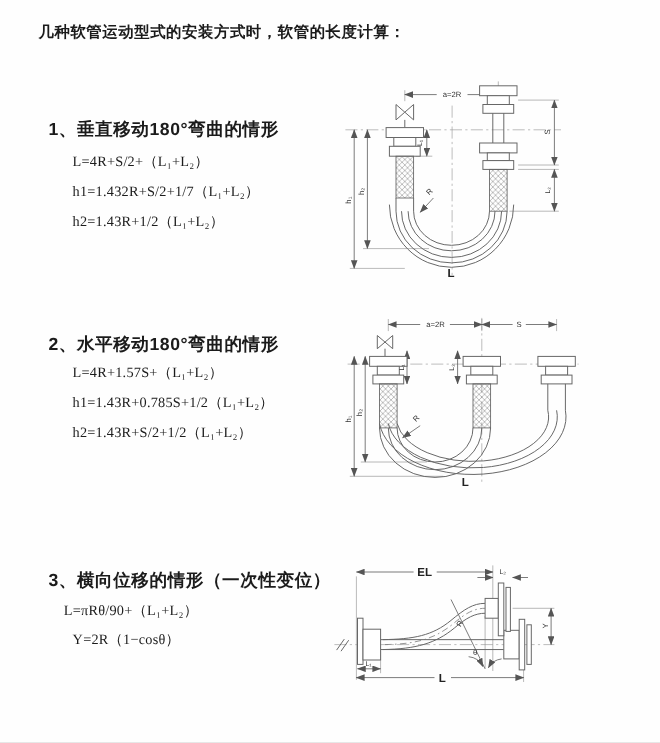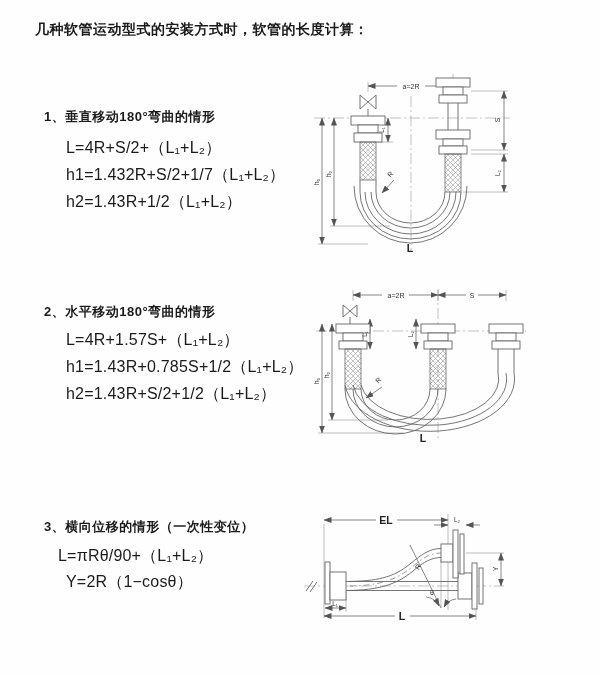--- a/index.html
+++ b/index.html
@@ -3,22 +3,22 @@
 <meta charset="utf-8">
 <style>
   html,body{margin:0;padding:0;background:#e8e8e8;}
   .page{
     position:relative;width:600px;height:675px;background:#fefefe;
     font-family:"Liberation Sans","DejaVu Sans",sans-serif;
     overflow:hidden;border-bottom:2px solid #d0d0d0;
   }
   .txt{position:absolute;color:#1b1b1b;white-space:nowrap;}
   .title{left:35px;top:21px;font-size:14px;font-weight:bold;letter-spacing:.5px;font-family:Liberation Serif, serif;}
-  .heading{font-size:13px;font-weight:bold;letter-spacing:.5px;}
-  .formula{font-size:16px;letter-spacing:.2px;}
+  .heading{font-size:16px;font-weight:bold;letter-spacing:.5px;}
+  .formula{font-size:13px;letter-spacing:.2px;font-family:Liberation Serif, serif;}
   .s1h{left:44px;top:108px}.s1f1{left:66px;top:138px}.s1f2{left:66px;top:165px}.s1f3{left:66px;top:192px}
   .s2h{left:44px;top:303px}.s2f1{left:66px;top:330px}.s2f2{left:66px;top:357px}.s2f3{left:66px;top:384px}
   .s3h{left:44px;top:518px}.s3f1{left:58px;top:546px}.s3f2{left:66px;top:572px}.s3f3{left:66px;top:599px}
   .diag{position:absolute;}
   .d1{left:298px;top:70px}.d2{left:308px;top:281px}.d3{left:298px;top:500px}
   .pipe{fill:none;stroke:#666;stroke-width:.9}
   .prect{fill:#fff;stroke:#666;stroke-width:.9}
   .hat{stroke:#666;stroke-width:.8}
   .dim{stroke:#555;stroke-width:.7;fill:none}
   .ext{stroke:#8a8a8a;stroke-width:.55;fill:none}

